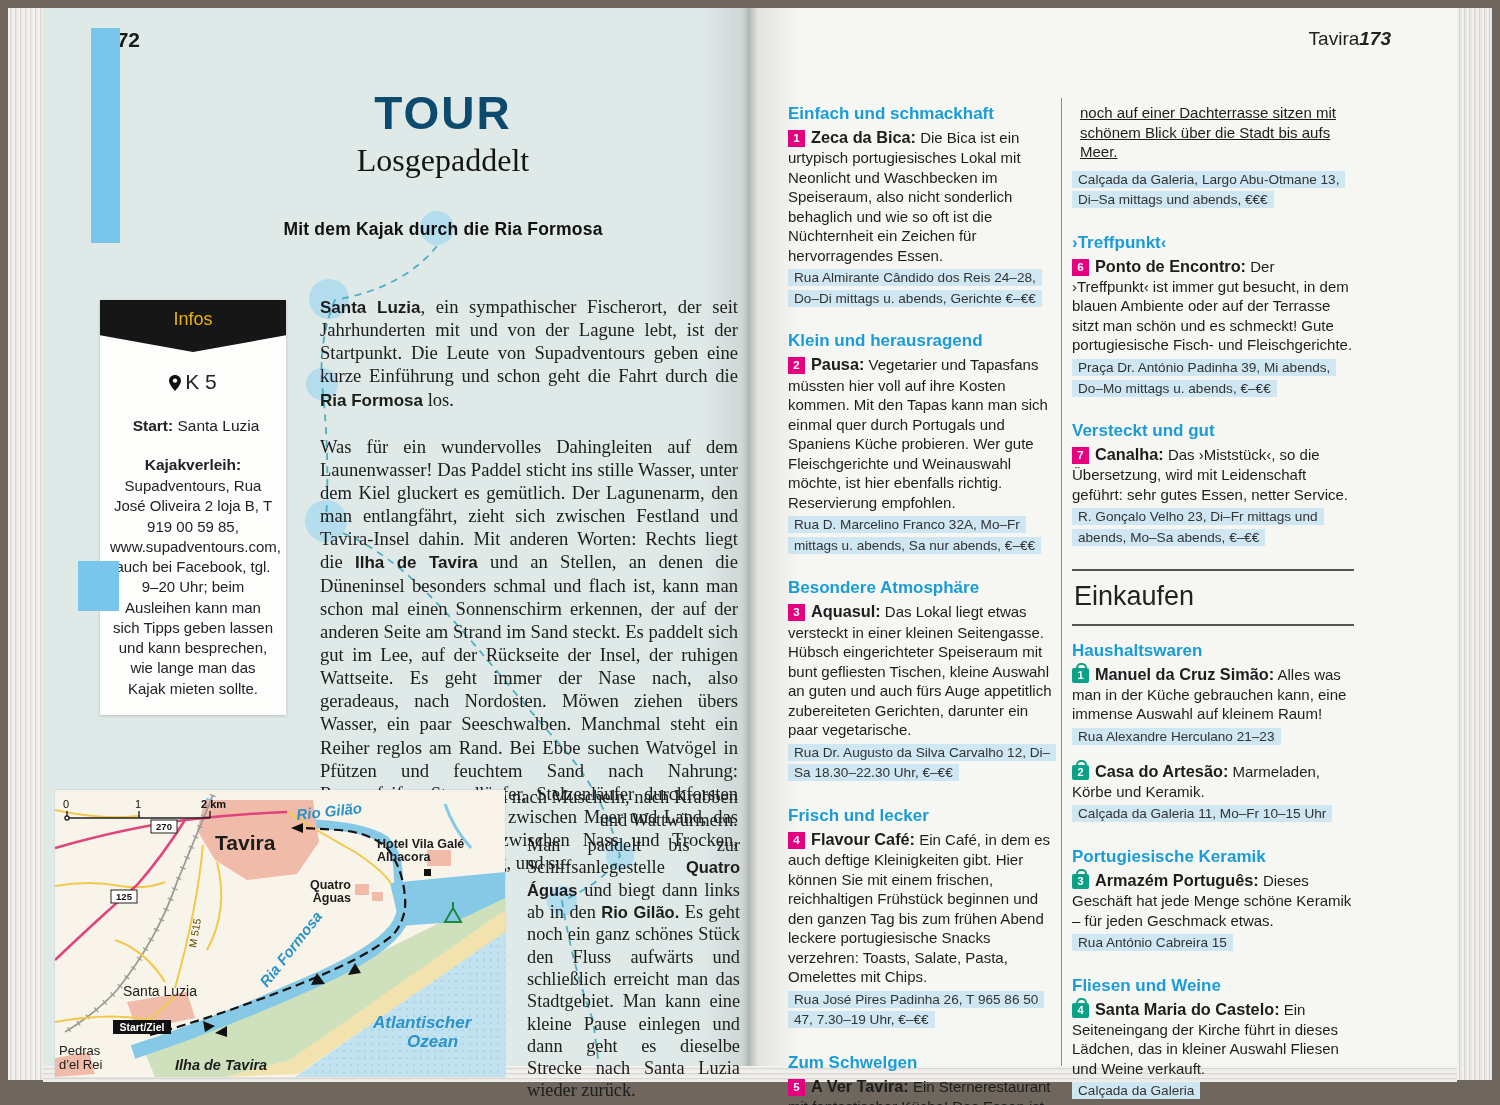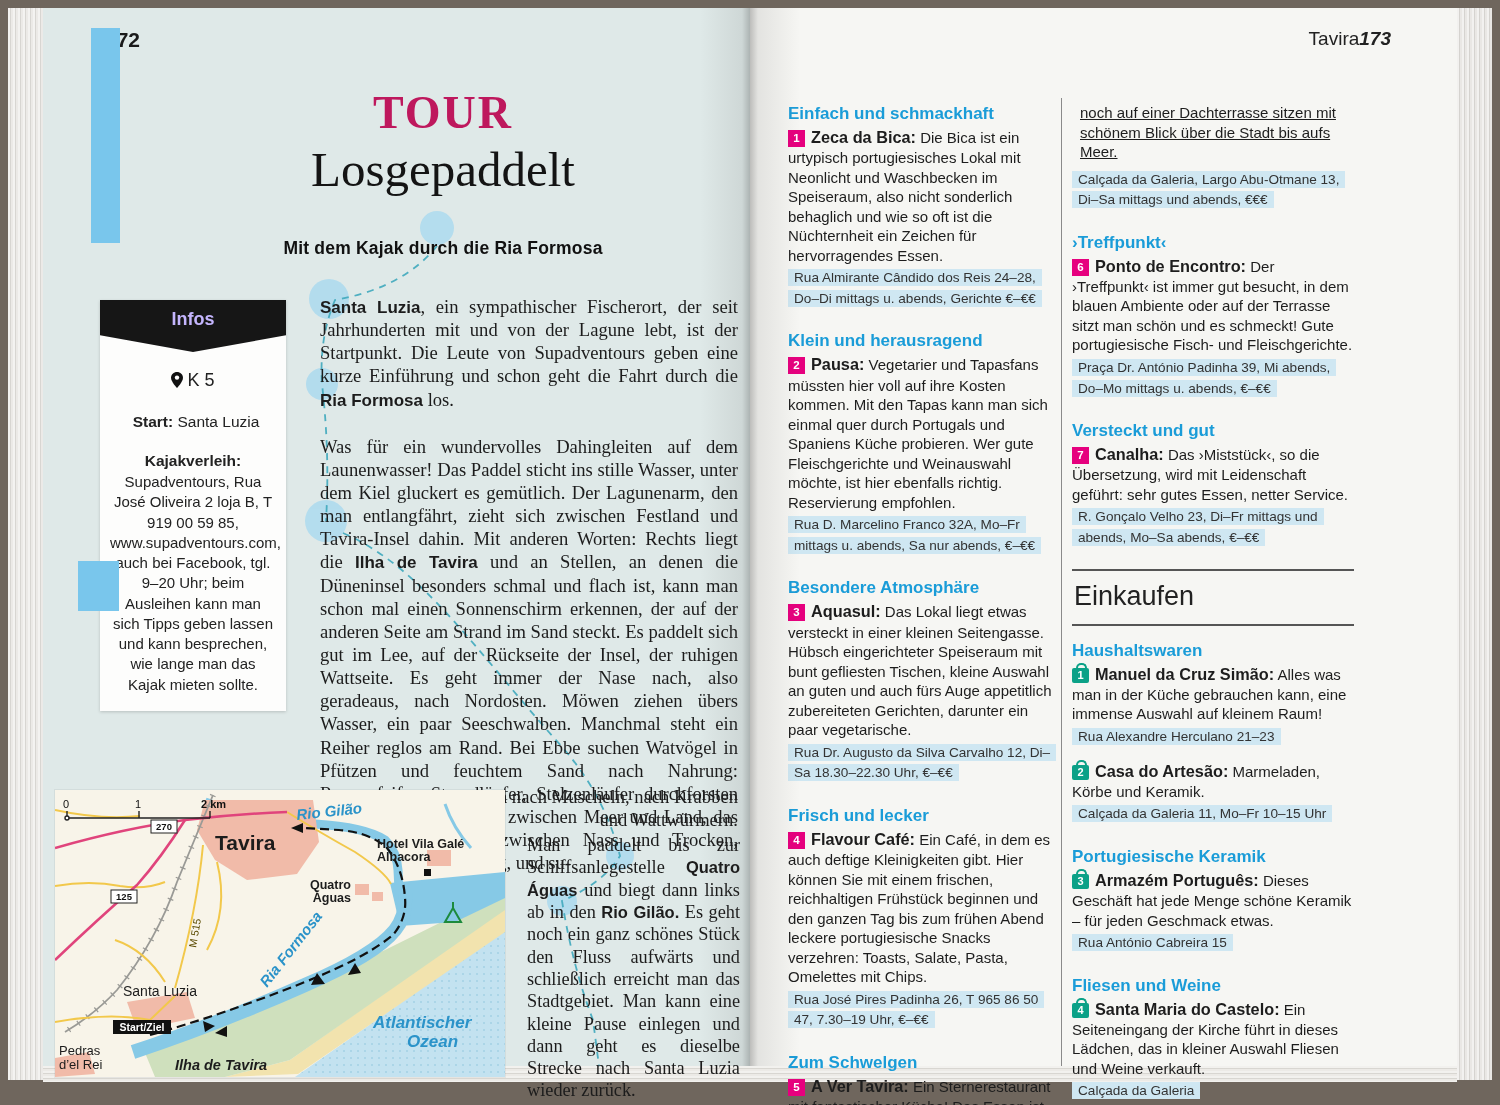--- a/index.html
+++ b/index.html
@@ -18,30 +18,30 @@
   .gutter{position:absolute;left:700px;top:8px;width:100px;height:1058px;pointer-events:none;
     background:linear-gradient(90deg,rgba(0,0,0,0) 0%,rgba(60,60,60,.10) 42%,rgba(40,40,40,.28) 50%,rgba(60,60,60,.10) 58%,rgba(0,0,0,0) 100%);z-index:5;}
   
   .tab{position:absolute;background:#79c6ec;z-index:4;}
   .tab-a{left:48px;top:20px;width:29px;height:215px;}
   .tab-b{left:35px;top:553px;width:41px;height:50px;}
 
   
   .pagenum-left{position:absolute;left:62px;top:20px;font-size:21px;font-weight:bold;color:#1a1a1a;}
   .title-block{position:absolute;left:180px;top:78px;width:440px;text-align:center;z-index:2;}
-  .kicker{font-family:Liberation Serif, serif;font-weight:bold;color:#be185d;font-size:46px;letter-spacing:2px;}
-  .main-title{font-family:"Liberation Serif",serif;color:#141414;font-size:49px;margin-top:2px;}
+  .kicker{font-family:Liberation Sans, sans-serif;font-weight:bold;color:#0c4a6e;font-size:46px;letter-spacing:2px;}
+  .main-title{font-family:"Liberation Serif",serif;color:#141414;font-size:32px;margin-top:2px;}
   .subtitle{font-weight:bold;font-size:17.5px;color:#111;margin-top:40px;letter-spacing:.2px;}
   .deco{position:absolute;left:0;top:0;z-index:1;pointer-events:none;}
   .info-box{position:absolute;left:57px;top:292px;width:186px;background:#fdfdfc;z-index:3;
     box-shadow:0 1px 3px rgba(0,0,0,.18);text-align:center;padding-bottom:16px;}
-  .info-banner{background:#161616;color:#c4b5fd;font-weight:bold;font-size:18px;height:52px;line-height:38px;
+  .info-banner{background:#161616;color:#eab308;font-weight:normal;font-size:18px;height:52px;line-height:38px;
     clip-path:polygon(0 0,100% 0,100% 68%,50% 100%,0 68%);margin:0 0 10px 0;}
   .info-line{font-size:15px;color:#222;line-height:1.35;padding:0 10px;}
-  .info-k5{font-size:18px;margin:16px 4px 2px;}
+  .info-k5{font-size:21px;margin:16px 4px 2px;}
   .info-start{margin:18px 0 2px;font-size:15.5px;padding-left:16px;}
   .info-rental-label{font-weight:bold;margin-top:18px;font-size:15.5px;}
   .pin{display:inline-block;vertical-align:-2px;margin-right:4px;}
   .body-serif{font-family:"Liberation Serif",serif;color:#1c1c1c;}
   .main-col{position:absolute;left:277px;top:287px;width:418px;z-index:2;font-size:18.6px;line-height:1.245;text-align:justify;}
   .main-col p{margin:0 0 24px 0;}
   .p2-tail{position:absolute;left:424px;top:777px;width:271px;z-index:2;font-size:18.6px;line-height:1.25;text-align:right;}
   .p3-col{position:absolute;left:484px;top:826px;width:213px;z-index:2;font-size:18.3px;line-height:1.22;text-align:justify;}
   .map-wrap{position:absolute;left:12px;top:782px;width:450px;height:287px;z-index:3;box-shadow:0 0 0 1px rgba(0,0,0,.05);}
 

